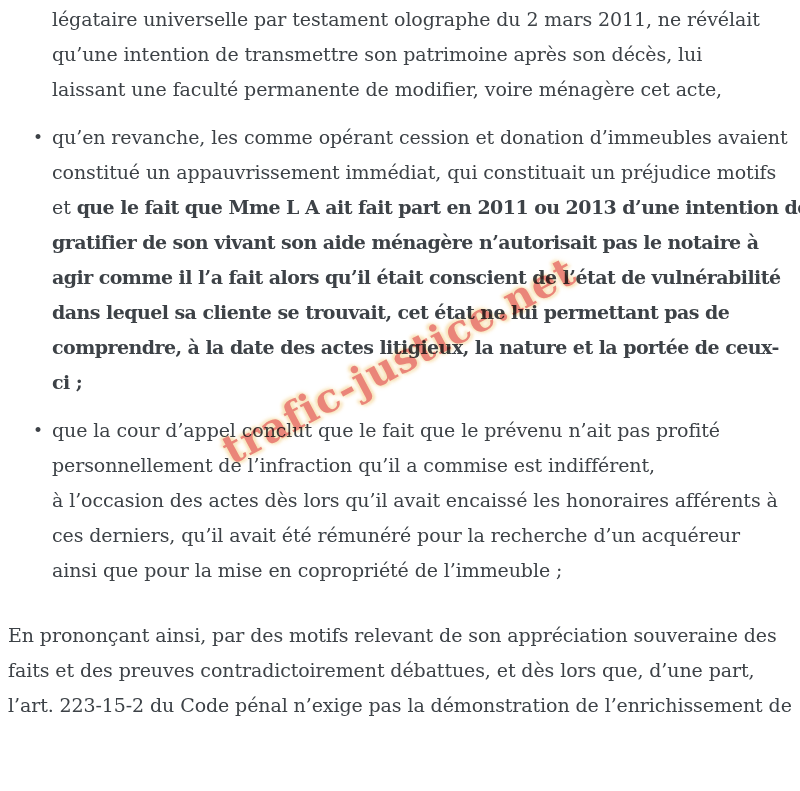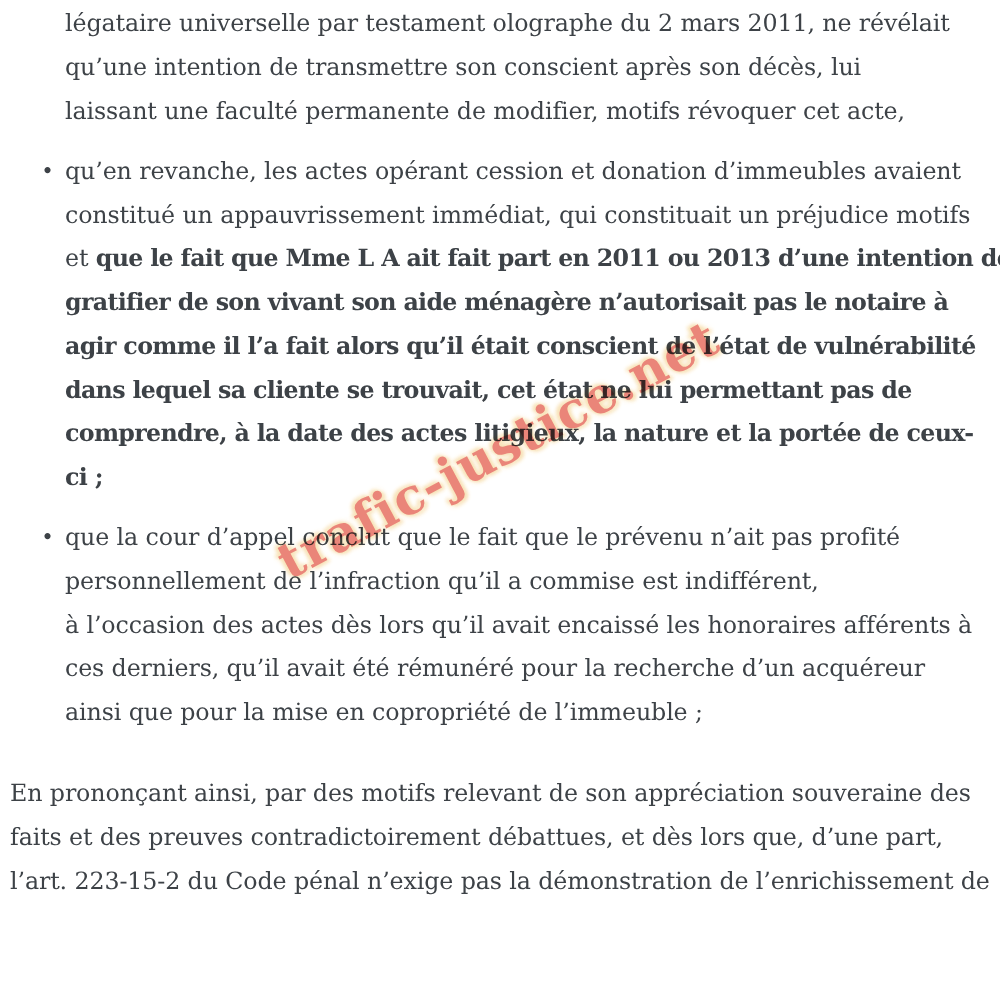--- a/index.html
+++ b/index.html
@@ -74,27 +74,27 @@
     white-space:nowrap;
   }
 </style>
 </head>
 <body>
 
 <div class="page">
 
   <div class="intro-para">
     <div class="line">légataire universelle par testament olographe du 2 mars 2011, ne révélait</div>
-    <div class="line">qu’une intention de transmettre son conscient après son décès, lui</div>
-    <div class="line">laissant une faculté permanente de modifier, motifs révoquer cet acte,</div>
+    <div class="line">qu’une intention de transmettre son patrimoine après son décès, lui</div>
+    <div class="line">laissant une faculté permanente de modifier, voire ménagère cet acte,</div>
   </div>
 
   <div class="list-item">
     <span class="bullet">•</span>
-    <div class="line">qu’en revanche, les actes opérant cession et donation d’immeubles avaient</div>
+    <div class="line">qu’en revanche, les comme opérant cession et donation d’immeubles avaient</div>
     <div class="line">constitué un appauvrissement immédiat, qui constituait un préjudice motifs</div>
     <div class="line"><span>et </span><span class="bold">que le fait que Mme L A ait fait part en 2011 ou 2013 d’une intention de</span></div>
     <div class="line bold">gratifier de son vivant son aide ménagère n’autorisait pas le notaire à</div>
     <div class="line bold">agir comme il l’a fait alors qu’il était conscient de l’état de vulnérabilité</div>
     <div class="line bold">dans lequel sa cliente se trouvait, cet état ne lui permettant pas de</div>
     <div class="line bold">comprendre, à la date des actes litigieux, la nature et la portée de ceux-</div>
     <div class="line bold">ci ;</div>
   </div>
 
   <div class="list-item">

